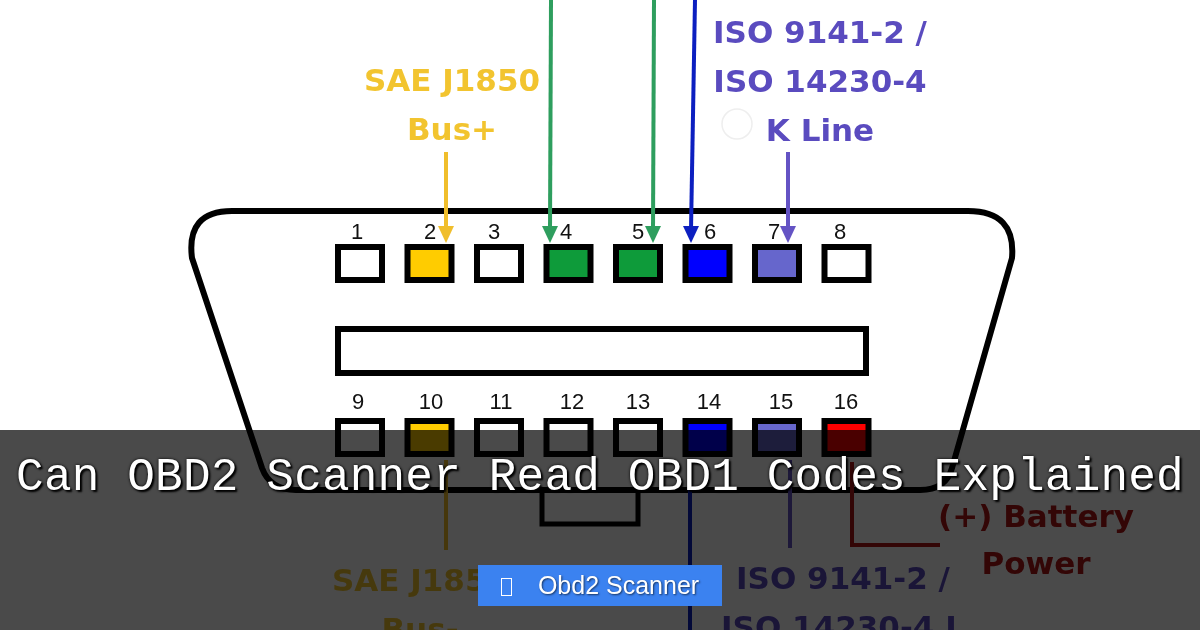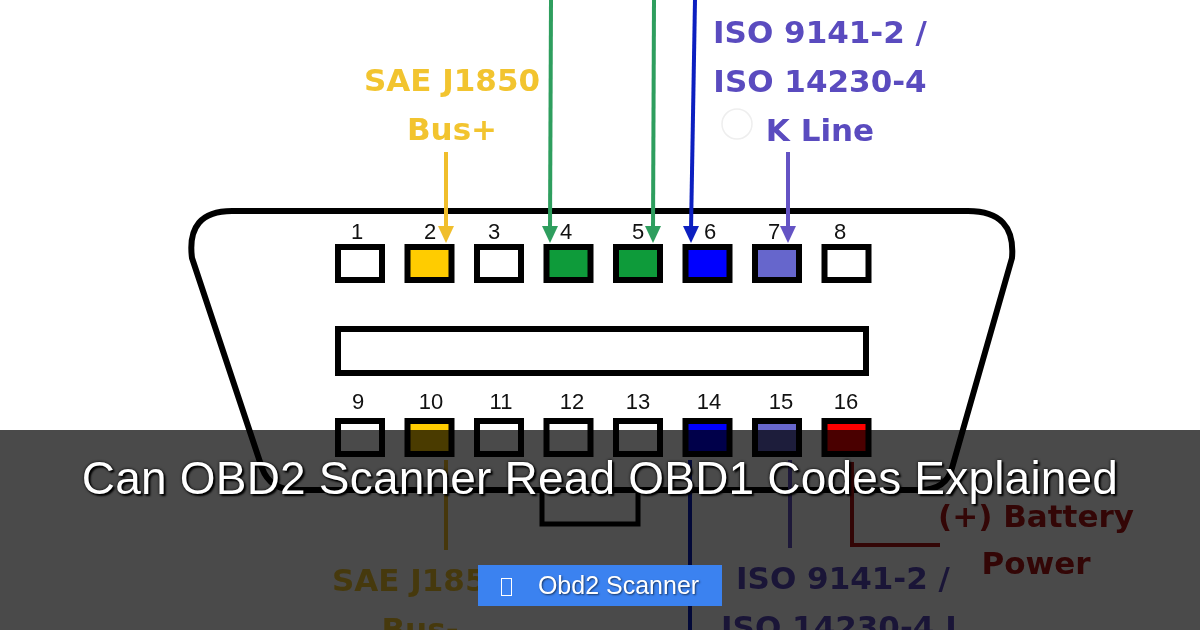--- a/index.html
+++ b/index.html
@@ -12,21 +12,21 @@
   .diagram { position: absolute; left: 0; top: 0; width: 1200px; height: 630px; }
   .lbl-txt { font-family: "DejaVu Sans", sans-serif; font-weight: bold; }
   .pin-num { font-family: "Liberation Sans", sans-serif; font-size: 22px; fill: #111; }
   .overlay {
     position: absolute; left: 0; top: 430px; width: 1200px; height: 200px;
     background: rgba(0,0,0,0.71);
   }
   .title {
     position: absolute; left: 0; top: 448px; width: 1200px;
     text-align: center; color: #ffffff;
-    font-family: Liberation Sans, sans-serif;
+    font-family: Liberation Mono, monospace;
     font-size: 46px; line-height: 60px; letter-spacing: 0.2px;
     text-shadow: 2px 2px 2px #000, 0 0 3px #000;
   }
   .badge {
     position: absolute; left: 478px; top: 565px; width: 244px; height: 41px;
     background: #3b82f0; color: #ffffff;
     display: flex; align-items: center; justify-content: center; gap: 26px;
     font-family: "Liberation Sans", sans-serif; font-size: 25px;
     text-shadow: 1px 1px 2px rgba(0,0,0,0.6);
     box-sizing: border-box;

